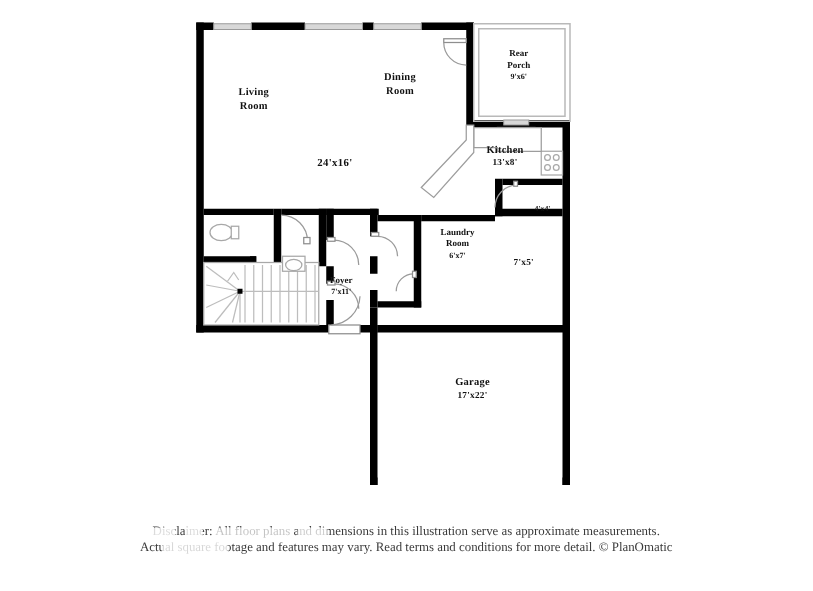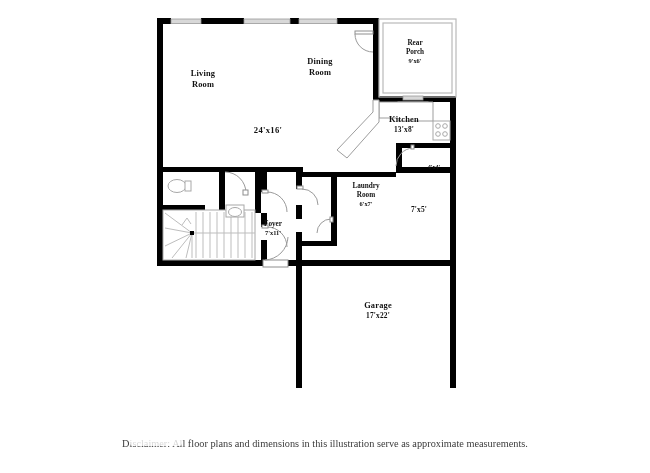--- a/index.html
+++ b/index.html
@@ -53,21 +53,20 @@
   #disclaimer {
     position: absolute;
     left: 0;
     top: 419px;
     width: 650px;
     text-align: center;
     font-family: "Liberation Serif", "DejaVu Serif", serif;
     font-size: 10.3px;
     line-height: 13px;
     color: #3b3b3b;
-    margin-top: 18px;
   }
   #disclaimer .line { white-space: nowrap; }
   .smudge {
     position: absolute;
     background: #ffffff;
     opacity: 0.82;
     pointer-events: none;
   }
   #smudge-a { left: 118px; top: 422px; width: 22px; height: 12px; border-radius: 3px; }
   #smudge-b { left: 148px; top: 421px; width: 14px; height: 13px; border-radius: 3px; }
@@ -288,20 +287,21 @@
       <text class="roomlabel rl-dim" x="419" y="212">7'x5'</text>
 
       <text class="roomlabel rl-name" x="378" y="308">Garage</text>
       <text class="roomlabel rl-dim" x="378" y="318">17'x22'</text>
 
     </g>
   </svg>
 
   <div id="disclaimer">
     <div class="line">Disclaimer: All floor plans and dimensions in this illustration serve as approximate measurements.</div>
+    <div class="line">Actual square footage and features may vary. Read terms and conditions for more detail. © PlanOmatic</div>
   </div>
 
   <div class="smudge" id="smudge-a"></div>
   <div class="smudge" id="smudge-b"></div>
   <div class="smudge" id="smudge-c"></div>
   <div class="smudge" id="smudge-d"></div>
   <div class="smudge" id="smudge-e"></div>
 
 </div>
 

